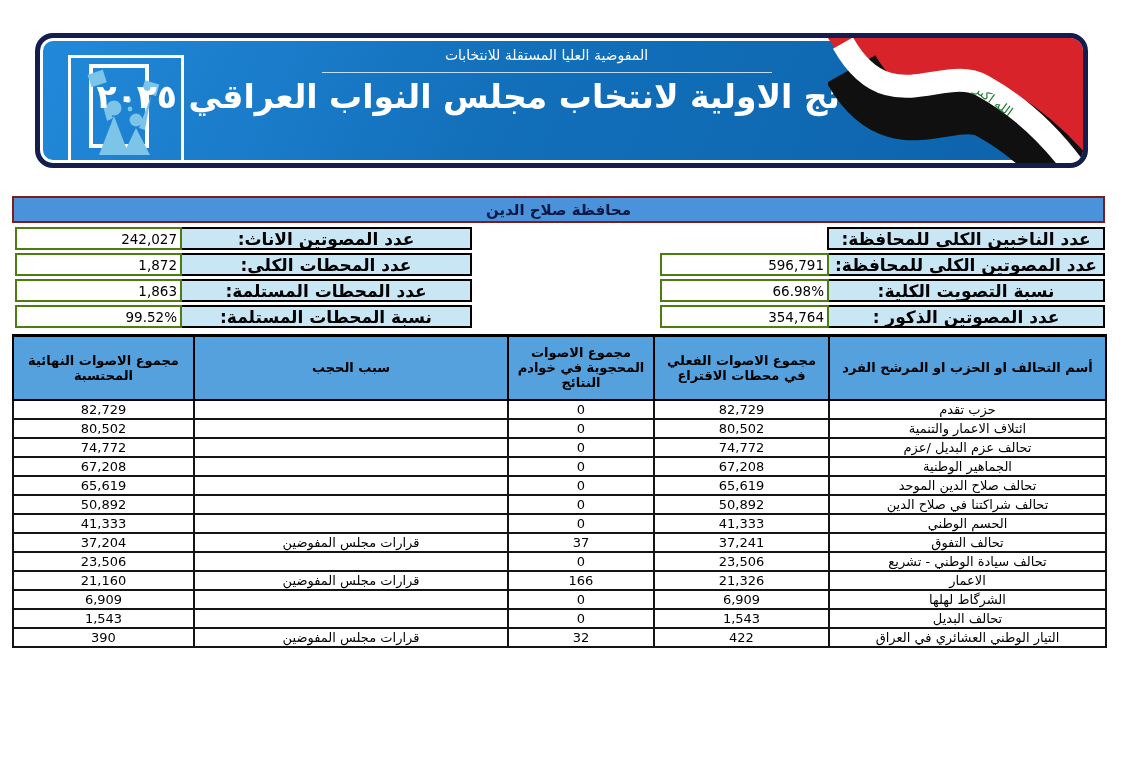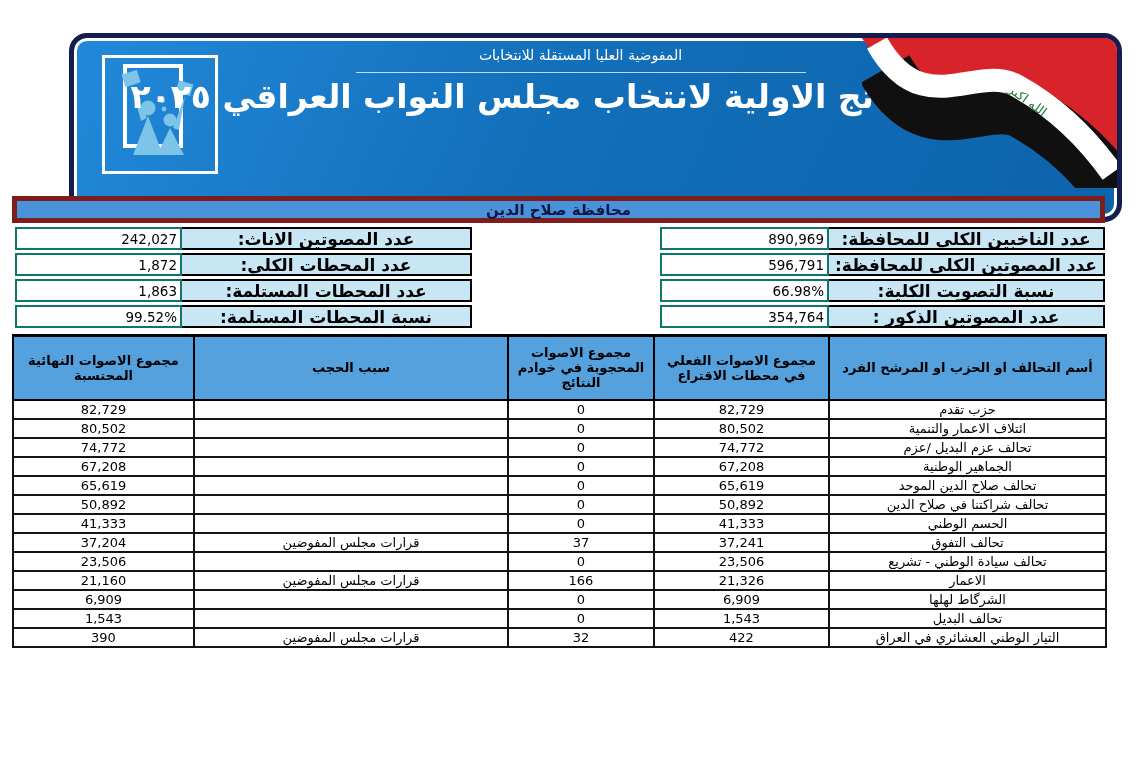--- a/index.html
+++ b/index.html
@@ -1,61 +1,60 @@
 <!DOCTYPE html>
 <html lang="ar"><head>
 <meta charset="utf-8">
 <style>
   * { box-sizing: border-box; margin: 0; padding: 0; }
   html,body { width:1145px; height:769px; background:#fff; font-family:"DejaVu Sans",sans-serif; }
   .page { position:relative; width:1145px; height:769px; background:#fff; overflow:hidden; }
 
   
   .banner {
-    position:absolute; left:35px; top:33px; width:1053px; height:189px;
+    position:absolute; left:35px; top:33px; width:1053px; height:135px;
     border-radius:18px; border:5px solid #141d4e;
     background:linear-gradient(115deg,#2289da 0%,#126fba 45%,#0d63ab 100%);
     box-shadow: inset 0 0 0 3px #ffffff;
     overflow:hidden;
-    margin-left:34px;
   }
   .logo-box {
     position:absolute; left:28px; top:17px; width:116px; height:119px;
     border:3px solid #fff;
   }
   .banner-center {
     position:absolute; left:150px; right:180px; top:9px;
     text-align:center; color:#fff; direction:rtl;
   }
   .org-line1 { font-size:14px; letter-spacing:0.5px; }
   .org-line2 { font-size:14px; margin-top:9px; }
   .banner-divider { width:450px; margin:9px auto 4px auto; border-top:1px solid rgba(255,255,255,0.75); }
   .banner-title { font-size:33px; font-weight:bold; white-space:nowrap; }
   .flag-wrap { position:absolute; right:0; top:0; width:255px; height:150px; }
 
   
   .gov-bar {
     position:absolute; left:12px; top:196px; width:1093px; height:27px;
-    background:#4a92da; border:5px solid #7f1d1d;
+    background:#4a92da; border:2px solid #7f1d1d;
     display:flex; align-items:center; justify-content:center;
     direction:rtl; font-size:15px; font-weight:bold; color:#0c1744;
   }
 
   
   .summary-group { position:absolute; top:227px; }
   .sg-right { left:660px; width:445px; }
   .sg-left  { left:15px;  width:457px; }
   .summary-row { display:flex; direction:rtl; height:23px; margin-bottom:3px; }
   .summary-label {
     background:#c9e6f5; border:2px solid #000;
     display:flex; align-items:center; justify-content:center;
     font-size:17px; font-weight:bold; color:#000;
   }
   .summary-value {
-    background:#fff; border:2px solid #0f766e; margin-right:-2px;
+    background:#fff; border:2px solid #4d7c0f; margin-right:-2px;
     display:flex; align-items:center; justify-content:flex-end;
     direction:ltr; font-size:13.5px; color:#000; padding:0 3px 0 6px;
   }
   .sg-right .summary-label { flex:0 0 278px; }
   .sg-right .summary-value { flex:0 0 169px; }
   .sg-left  .summary-label { flex:0 0 292px; }
   .sg-left  .summary-value { flex:0 0 167px; }
 
   
   table.results {
@@ -121,21 +120,20 @@
     </div>
   </div>
 
   <div class="gov-bar">
     <span>محافظة صلاح الدين</span>
   </div>
 
   <div class="summary-group sg-right" id="summary-right">
       <div class="summary-row">
         <div class="summary-label">عدد الناخبين الكلي للمحافظة:</div>
-        <div class="summary-value">890,969</div>
       </div>
       <div class="summary-row">
         <div class="summary-label">عدد المصوتين الكلي للمحافظة:</div>
         <div class="summary-value">596,791</div>
       </div>
       <div class="summary-row">
         <div class="summary-label">نسبة التصويت الكلية:</div>
         <div class="summary-value">66.98%</div>
       </div>
       <div class="summary-row">

